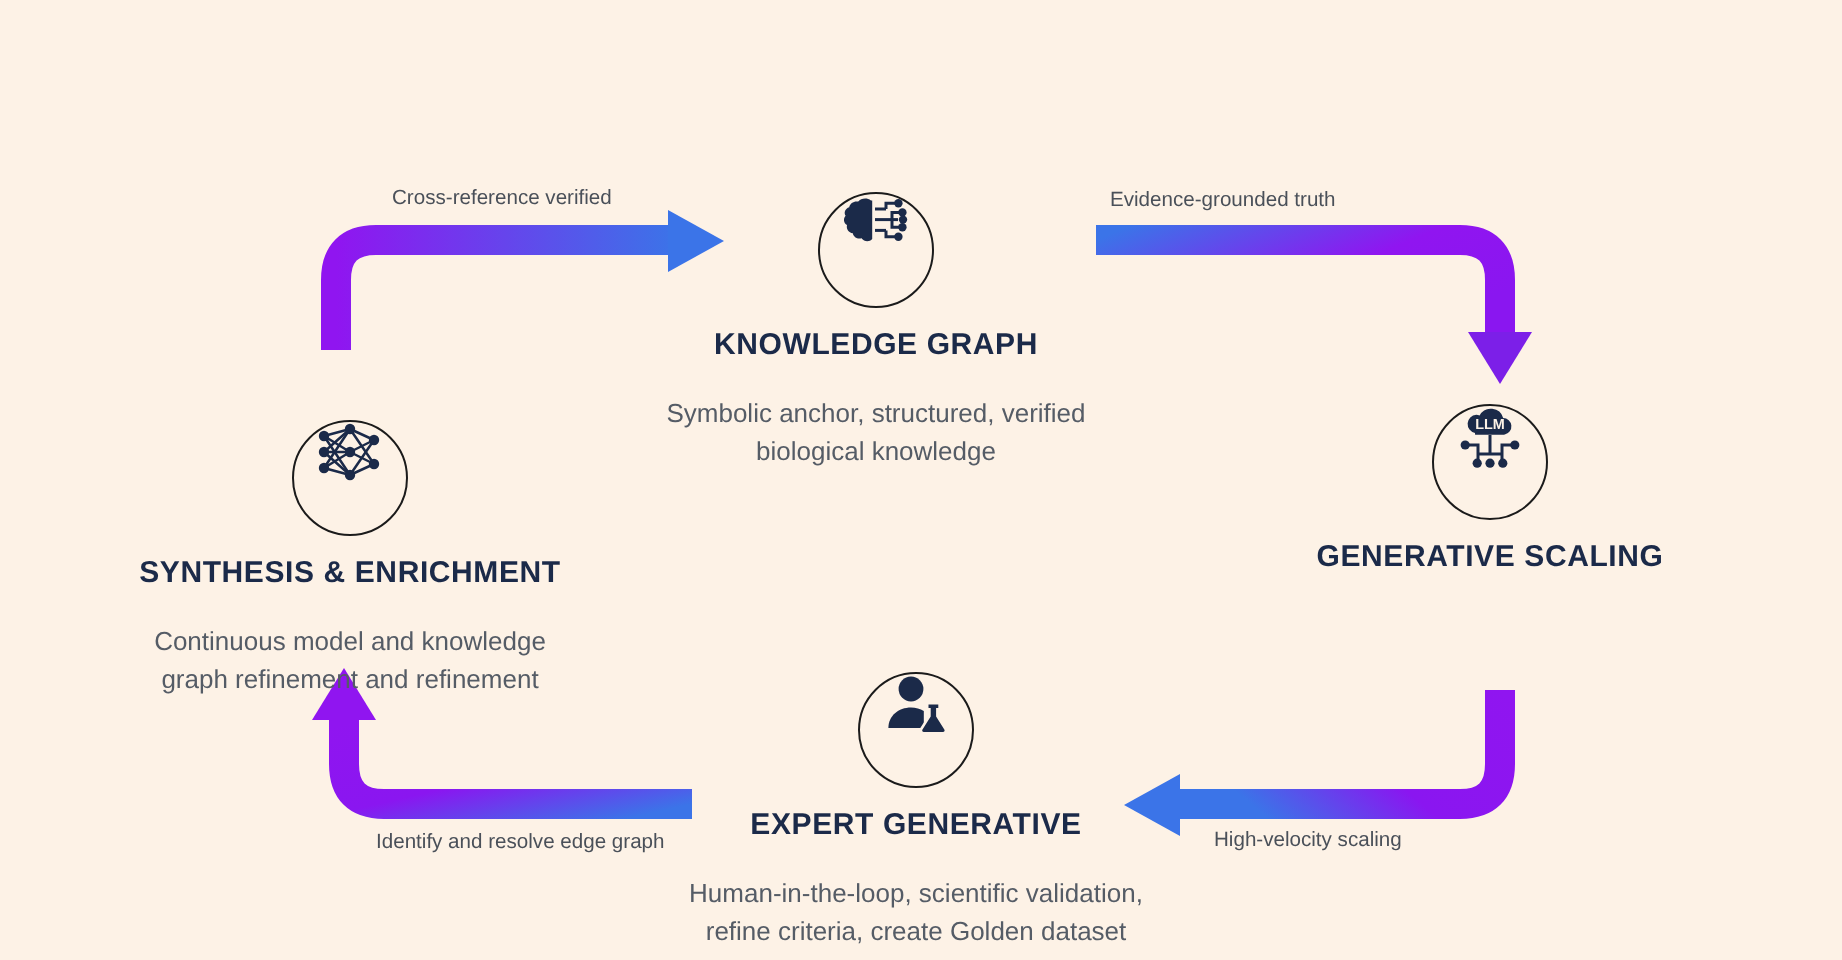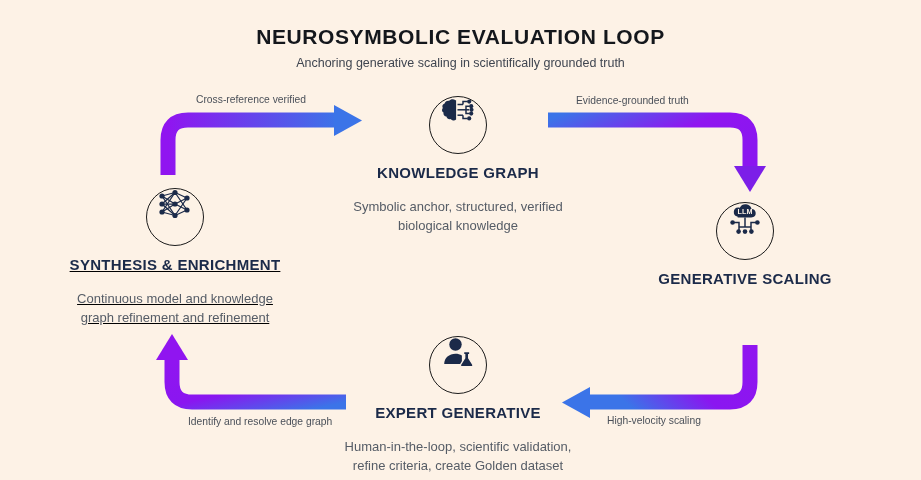--- a/index.html
+++ b/index.html
@@ -78,39 +78,35 @@
     line-height: 1.45;
     white-space: pre-line;
   }
   .arrow-label {
     position: absolute;
     font-size: 10.3px;
     color: #4a5059;
     white-space: nowrap;
   }
   
-  #node-knowledge-graph { left: 333px; top: 96px; width: 250px; }
+  #node-knowledge-graph { left: 313px; top: 96px; width: 250px; }
   #node-generative-scaling { left: 620px; top: 202px; width: 250px; }
   #node-expert-calibration { left: 333px; top: 336px; width: 250px; }
-  #node-synthesis-enrichment { left: 50px; top: 188px; width: 250px; text-decoration: underline; }
+  #node-synthesis-enrichment { left: 50px; top: 210px; width: 250px; }
 
   #label-cross-reference { left: 196px; top: 94px; }
-  #label-evidence-grounded { left: 576px; top: 95px; }
+  #label-evidence-grounded { left: 555px; top: 95px; }
   #label-high-velocity { left: 607px; top: 415px; }
   #label-identify-resolve { left: 188px; top: 416px; }
 </style>
 </head>
 <body>
 
 <div id="canvas">
 
-  <div class="header">
-    <div class="title">NEUROSYMBOLIC EVALUATION LOOP</div>
-    <div class="subtitle">Anchoring generative scaling in scientifically grounded truth</div>
-  </div>
 
   <svg class="arrows" viewBox="0 0 921 480">
     <defs>
       <linearGradient id="gradTop" x1="0" y1="0" x2="1" y2="0">
         <stop offset="0%" stop-color="#9015f0"></stop>
         <stop offset="100%" stop-color="#3b74e8"></stop>
       </linearGradient>
       <linearGradient id="gradRight" x1="0" y1="0" x2="1" y2="0.55">
         <stop offset="0%" stop-color="#3b74e8"></stop>
         <stop offset="60%" stop-color="#9015f0"></stop>

